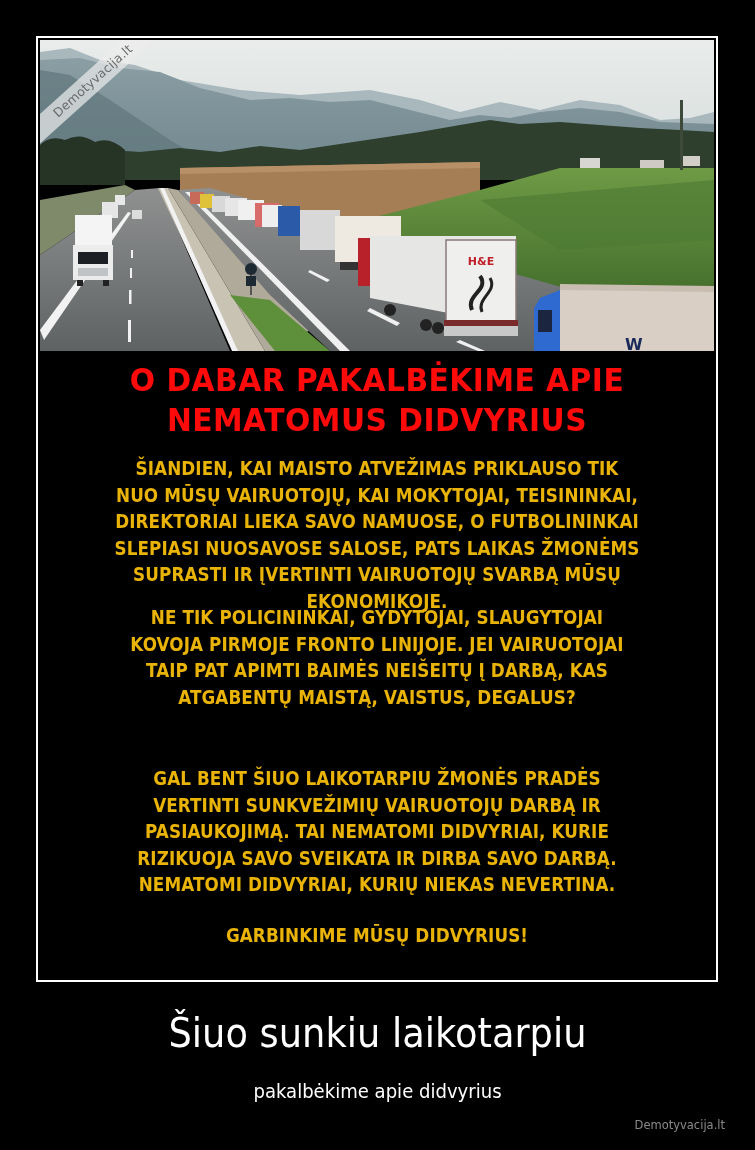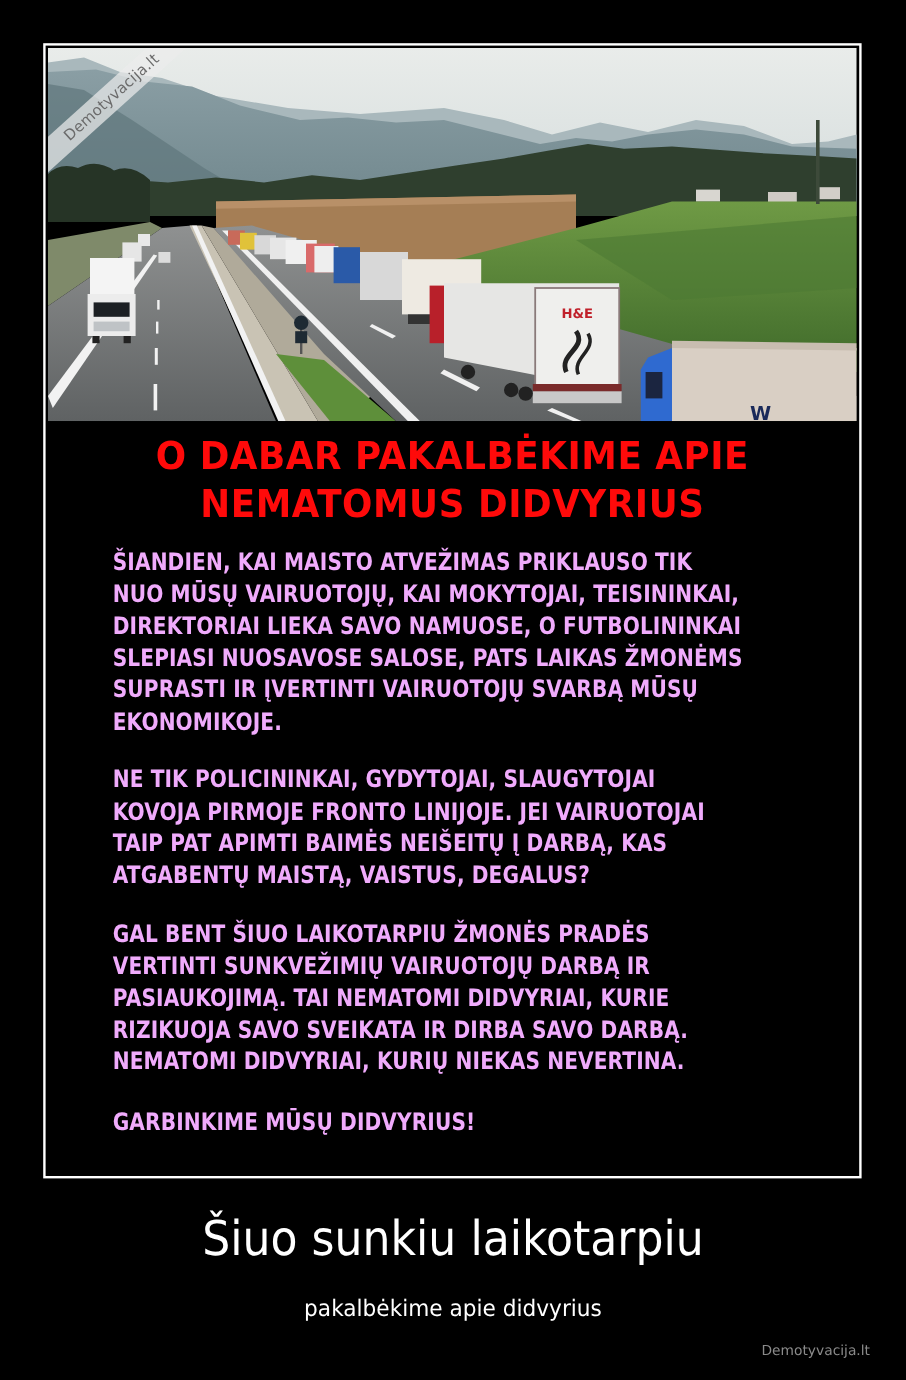--- a/index.html
+++ b/index.html
@@ -20,27 +20,27 @@
     color:#6b6b6b; font-family:"DejaVu Sans", sans-serif; font-size:12.5px;
     line-height:22px; text-align:center; letter-spacing:0.2px;
   }
   .headline {
     position:absolute; left:0; top:320px; width:674px; text-align:center;
     color:#ff0a0a; font-family:"DejaVu Sans", sans-serif; font-weight:bold;
     font-size:32px; line-height:40px; letter-spacing:0.5px;
     transform:scaleX(0.93); transform-origin:center top;
   }
   .body-text {
-    position:absolute; left:0; width:674px; text-align:left; color:#f0abfc;
+    position:absolute; left:0; width:674px; text-align:center; color:#eab308;
     font-family:"DejaVu Sans", sans-serif; font-weight:bold;
     font-size:20px; line-height:26.5px; letter-spacing:0.1px;
   }
   .body-text .ln { display:block; white-space:nowrap; transform:scaleX(0.84); transform-origin:center; }
   .p1 { top:415px; }
-  .p2 { top:596px; }
+  .p2 { top:564px; }
   .p3 { top:725px; }
   .p4 { top:882px; }
   .title {
     position:absolute; left:0; top:1005px; width:755px; text-align:center;
     color:#ffffff; font-family:"DejaVu Sans", sans-serif; font-size:40px; line-height:56px;
     transform:scaleX(0.92); transform-origin:center;
   }
   .subtitle {
     position:absolute; left:0; top:1076px; width:755px; text-align:center;
     color:#ffffff; font-family:"DejaVu Sans", sans-serif; font-size:19px; line-height:30px;

